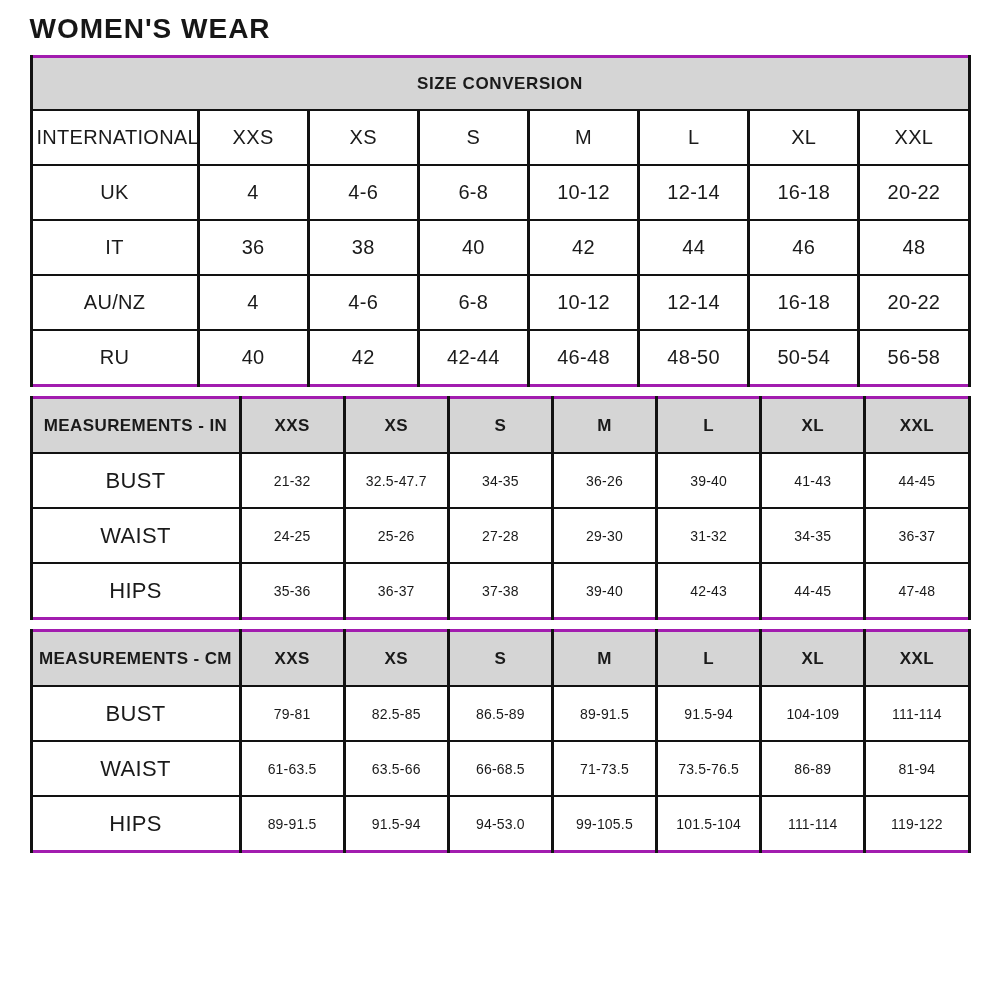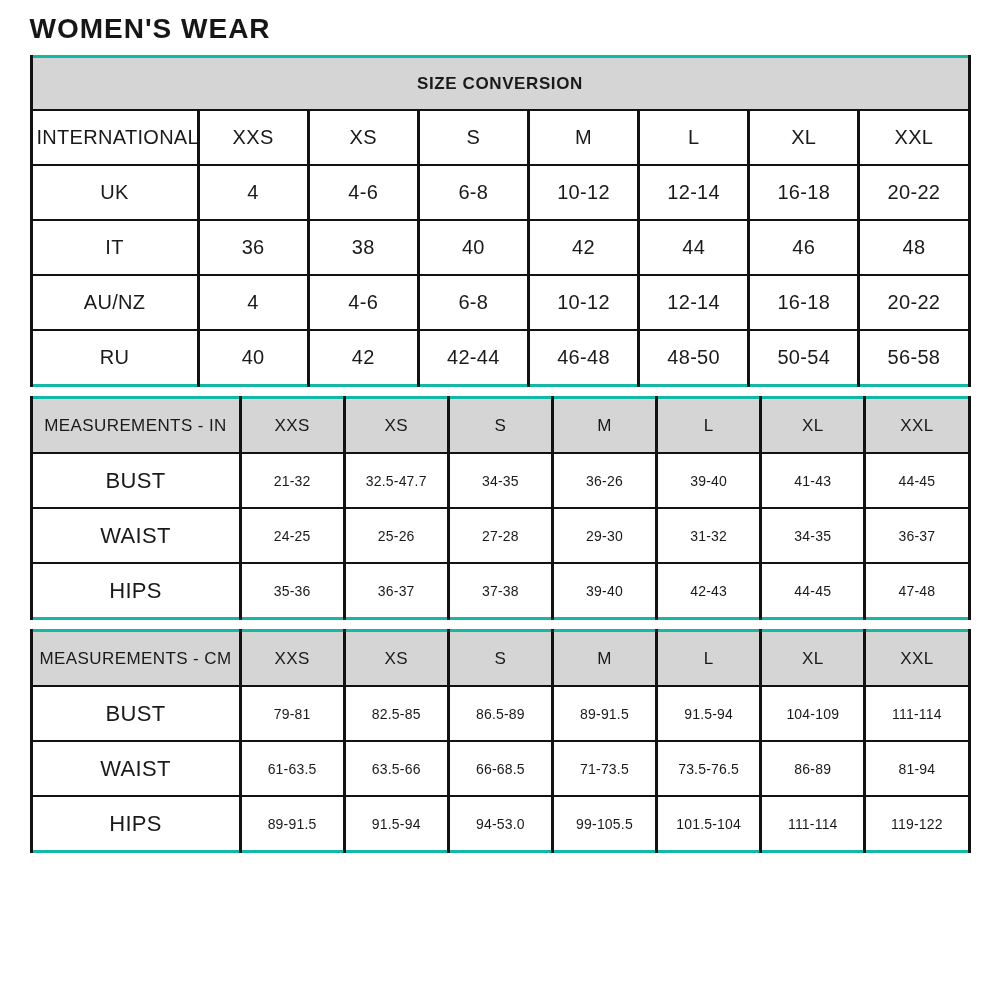--- a/index.html
+++ b/index.html
@@ -19,21 +19,21 @@
     font-weight: 700;
     letter-spacing: 1px;
     margin: 0;
     padding: 13px 0 10px 0;
     color: #161616;
   }
   table.tbl {
     width: 100%;
     border-collapse: collapse;
     table-layout: fixed;
-    border: 3px solid #14b8a6;
+    border: 3px solid #a21caf;
   }
   table.tbl td {
     border-top: 2px solid #121212;
     border-bottom: 2px solid #121212;
     border-left: 3px solid #121212;
     border-right: 3px solid #121212;
     text-align: center;
     vertical-align: middle;
     padding: 0 4px;
     overflow: hidden;
@@ -48,21 +48,21 @@
     font-size: 17px;
     letter-spacing: 0.6px;
   }
   .c-first-sc { width: 167px; }
   .c-first-m  { width: 209px; }
   
   .m-tbl { margin-top: 9px; }
   .m-tbl td { height: 53px; font-size: 14px; letter-spacing: 0.2px; }
   .m-tbl tr.m-head-row td {
     background: #d5d5d5;
-    font-weight: 400;
+    font-weight: 700;
     font-size: 17px;
     letter-spacing: 0.4px;
   }
   .m-tbl td.row-label { font-size: 22px; letter-spacing: 0.3px; }
 </style>
 </head>
 <body>
 
 <div class="wrap">
 

